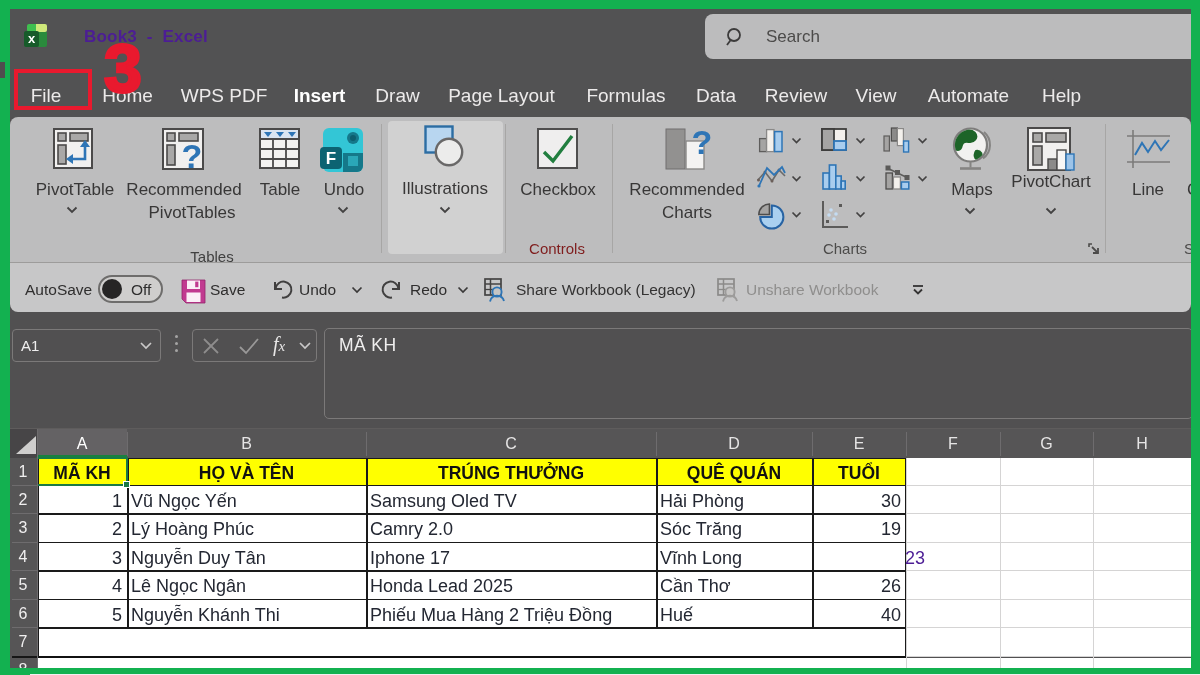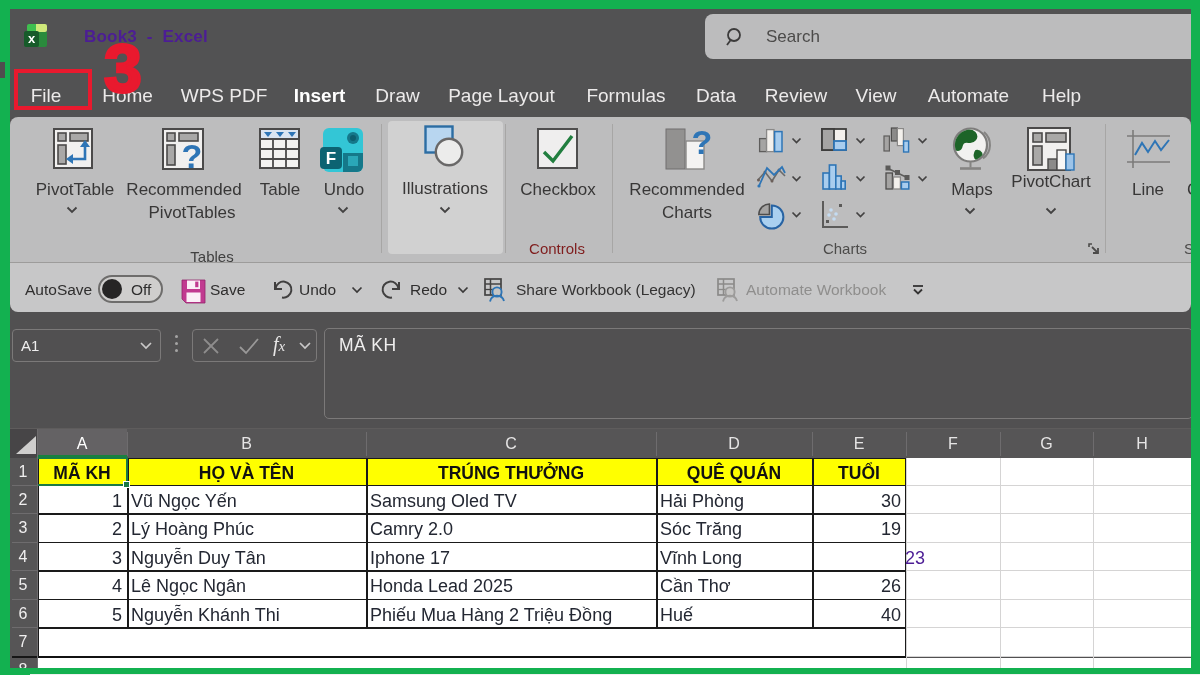--- a/index.html
+++ b/index.html
@@ -312,21 +312,21 @@
   <div class="t" style="left:516px;top:281px;font-size:15.5px;color:#343333;">Share Workbook (Legacy)</div>
 
   <svg class="abs" style="left:716px;top:277px;" width="26" height="26" viewBox="0 0 26 26">
     <rect x="2" y="2" width="16" height="16" fill="none" stroke="#8b8a89" stroke-width="1.7"></rect>
     <line x1="2" y1="7" x2="18" y2="7" stroke="#8b8a89" stroke-width="1.5"></line>
     <line x1="7.5" y1="2" x2="7.5" y2="18" stroke="#8b8a89" stroke-width="1.5"></line>
     <line x1="2" y1="12.5" x2="10" y2="12.5" stroke="#8b8a89" stroke-width="1.3"></line>
     <circle cx="14" cy="15" r="4.6" fill="#c6c5c4" stroke="#9d9c9b" stroke-width="1.9"></circle>
     <path d="M7 24.5 a7.2 7.2 0 0 1 14 -0.4" fill="none" stroke="#9d9c9b" stroke-width="1.9"></path>
   </svg>
-  <div class="t" style="left:746px;top:281px;font-size:15.5px;color:#8f8e8d;">Automate Workbook</div>
+  <div class="t" style="left:746px;top:281px;font-size:15.5px;color:#8f8e8d;">Unshare Workbook</div>
 
   <svg class="abs" style="left:911px;top:284px;" width="14" height="12" viewBox="0 0 14 12">
     <line x1="2" y1="2" x2="12" y2="2" stroke="#343333" stroke-width="1.8"></line>
     <polyline points="3,5.5 7,9.5 11,5.5" fill="none" stroke="#343333" stroke-width="1.8"></polyline>
   </svg>
 
   <div class="abs" style="left:12px;top:329px;width:149px;height:33px;border:1px solid #7b7979;border-radius:4px;box-sizing:border-box;"></div>
   <div class="t" style="left:21px;top:337px;font-size:15px;color:#efeeee;">A1</div>
   <svg class="abs" style="left:139px;top:341px;" width="14" height="9" viewBox="0 0 14 9">
       <polyline points="2,2 7,7 12,2" fill="none" stroke="#c9c8c8" stroke-width="1.7"></polyline>

